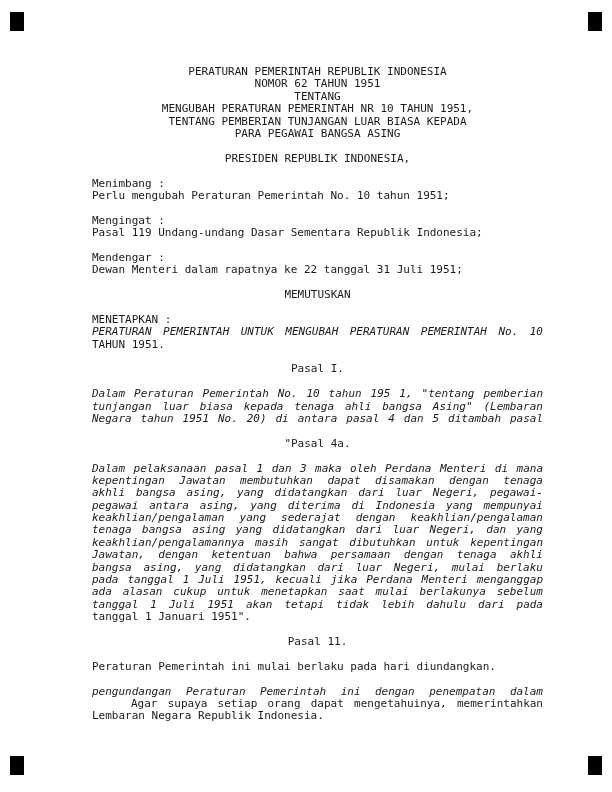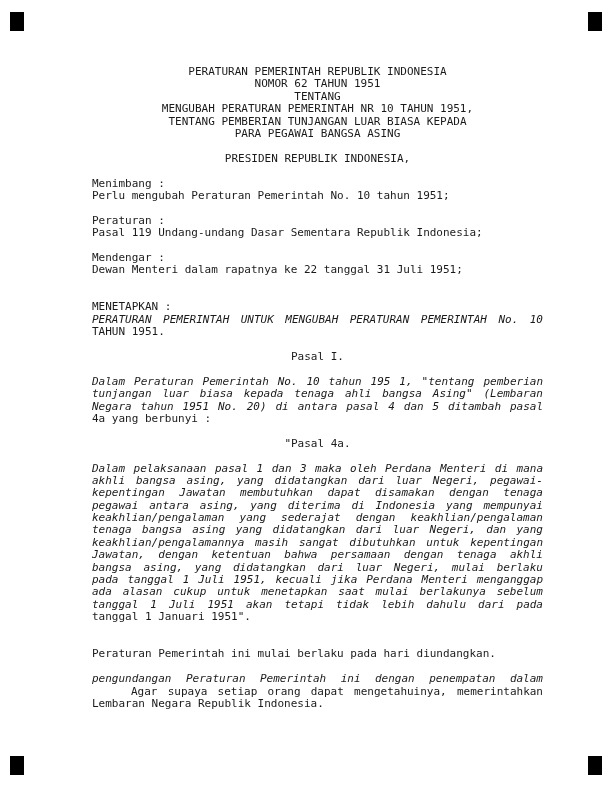--- a/index.html
+++ b/index.html
@@ -53,54 +53,55 @@
       <div class="line c">TENTANG</div>
       <div class="line c">MENGUBAH PERATURAN PEMERINTAH NR 10 TAHUN 1951,</div>
       <div class="line c">TENTANG PEMBERIAN TUNJANGAN LUAR BIASA KEPADA</div>
       <div class="line c">PARA PEGAWAI BANGSA ASING</div>
       <div class="line blank"></div>
       <div class="line c">PRESIDEN REPUBLIK INDONESIA,</div>
       <div class="line blank"></div>
       <div class="line l">Menimbang :</div>
       <div class="line l">Perlu mengubah Peraturan Pemerintah No. 10 tahun 1951;</div>
       <div class="line blank"></div>
-      <div class="line l">Peraturan :</div>
+      <div class="line l">Mengingat :</div>
       <div class="line l">Pasal 119 Undang-undang Dasar Sementara Republik Indonesia;</div>
       <div class="line blank"></div>
       <div class="line l">Mendengar :</div>
       <div class="line l">Dewan Menteri dalam rapatnya ke 22 tanggal 31 Juli 1951;</div>
       <div class="line blank"></div>
+      <div class="line c">MEMUTUSKAN</div>
       <div class="line blank"></div>
       <div class="line l">MENETAPKAN :</div>
       <div class="line j">PERATURAN PEMERINTAH UNTUK MENGUBAH PERATURAN PEMERINTAH No. 10</div>
       <div class="line l">TAHUN 1951.</div>
       <div class="line blank"></div>
       <div class="line c">Pasal I.</div>
       <div class="line blank"></div>
       <div class="line j">Dalam Peraturan Pemerintah No. 10 tahun 195 1, "tentang pemberian</div>
       <div class="line j">tunjangan luar biasa kepada tenaga ahli bangsa Asing" (Lembaran</div>
       <div class="line j">Negara tahun 1951 No. 20) di antara pasal 4 dan 5 ditambah pasal</div>
-      <div class="line l">4a yang berbunyi :</div>
       <div class="line blank"></div>
       <div class="line c">"Pasal 4a.</div>
       <div class="line blank"></div>
       <div class="line j">Dalam pelaksanaan pasal 1 dan 3 maka oleh Perdana Menteri di mana</div>
+      <div class="line j">kepentingan Jawatan membutuhkan dapat disamakan dengan tenaga</div>
       <div class="line j">akhli bangsa asing, yang didatangkan dari luar Negeri, pegawai-</div>
-      <div class="line j">kepentingan Jawatan membutuhkan dapat disamakan dengan tenaga</div>
       <div class="line j">pegawai antara asing, yang diterima di Indonesia yang mempunyai</div>
       <div class="line j">keakhlian/pengalaman yang sederajat dengan keakhlian/pengalaman</div>
       <div class="line j">tenaga bangsa asing yang didatangkan dari luar Negeri, dan yang</div>
       <div class="line j">keakhlian/pengalamannya masih sangat dibutuhkan untuk kepentingan</div>
       <div class="line j">Jawatan, dengan ketentuan bahwa persamaan dengan tenaga akhli</div>
       <div class="line j">bangsa asing, yang didatangkan dari luar Negeri, mulai berlaku</div>
       <div class="line j">pada tanggal 1 Juli 1951, kecuali jika Perdana Menteri menganggap</div>
       <div class="line j">ada alasan cukup untuk menetapkan saat mulai berlakunya sebelum</div>
       <div class="line j">tanggal 1 Juli 1951 akan tetapi tidak lebih dahulu dari pada</div>
       <div class="line l">tanggal 1 Januari 1951".</div>
       <div class="line blank"></div>
+      <div class="line c">Pasal 11.</div>
       <div class="line blank"></div>
       <div class="line l">Peraturan Pemerintah ini mulai berlaku pada hari diundangkan.</div>
       <div class="line blank"></div>
       <div class="line j">pengundangan Peraturan Pemerintah ini dengan penempatan dalam</div>
       <div class="line ji">Agar supaya setiap orang dapat mengetahuinya, memerintahkan</div>
       <div class="line l">Lembaran Negara Republik Indonesia.</div>
     </div>
 </div>
 
 </body></html>

